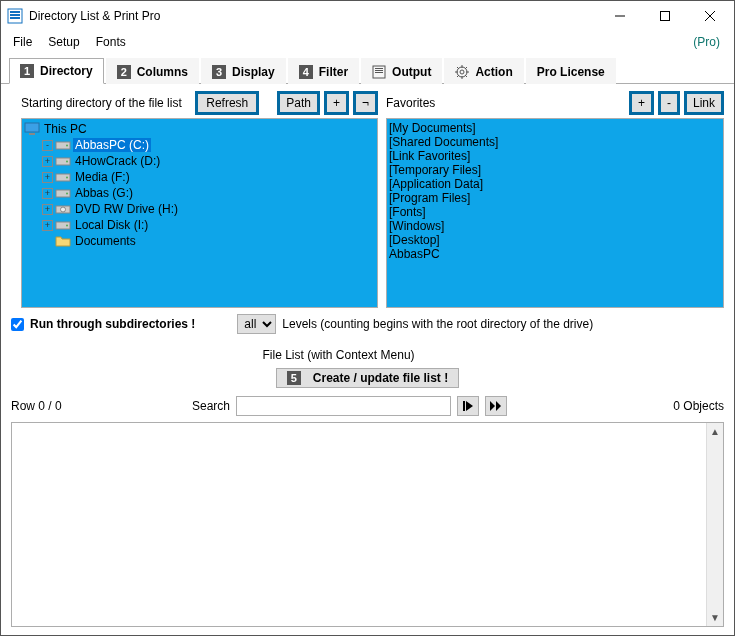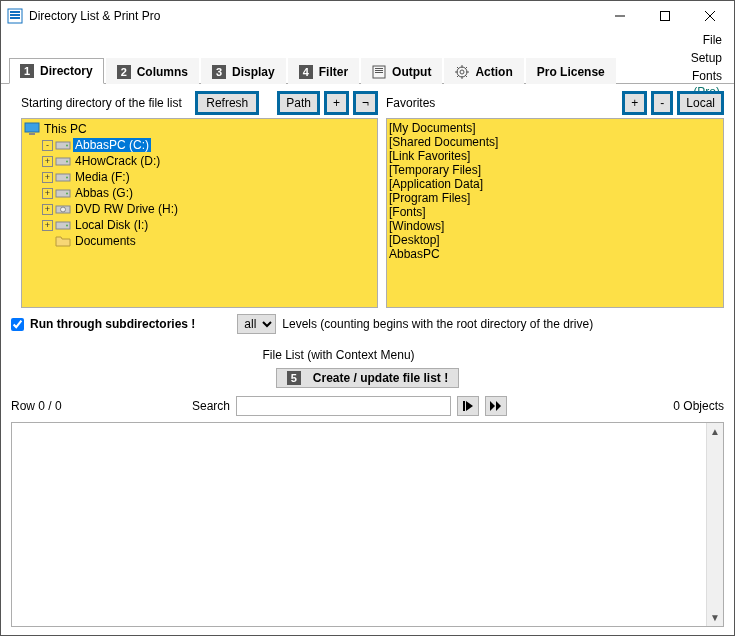--- a/index.html
+++ b/index.html
@@ -2,38 +2,38 @@
 <html><head>
 <meta charset="utf-8">
 <style>
 * { box-sizing: border-box; margin: 0; padding: 0; font-family: "Segoe UI", Tahoma, sans-serif; font-size: 12px; }
 body { background: #fff; width: 735px; height: 636px; border: 1px solid #555; display: flex; flex-direction: column; overflow: hidden; }
 .titlebar { display: flex; align-items: center; height: 30px; padding: 0 2px 0 6px; }
 .titlebar-icon { width: 16px; height: 16px; display: inline-flex; align-items: center; justify-content: center; margin-right: 6px; }
 .titlebar-title { flex: 1; font-size: 12px; }
 .winbtn { width: 45px; height: 28px; display: flex; align-items: center; justify-content: center; }
 .winbtn svg { width: 10px; height: 10px; }
-.menubar { display: flex; align-items: flex-end; height: 22px; padding: 0 4px; flex-direction: column; }
+.menubar { display: flex; align-items: center; height: 22px; padding: 0 4px; }
 .menuitem { padding: 2px 8px; }
 .menuitem-right { margin-left: auto; padding-right: 10px; color: #0f766e; }
 .tabbar { display: flex; border-bottom: 1px solid #adadad; padding: 0 8px; margin-top: 4px; }
 .tab { display: flex; align-items: center; padding: 5px 10px; border: 1px solid transparent; border-bottom: none; position: relative; top: 1px; background: #f5f5f5; margin-right: 2px; }
 .tab.active { background: #fff; border-color: #adadad; border-bottom: 1px solid #fff; }
 .tabnum { background: #555; color: #fff; font-weight: bold; width: 14px; height: 14px; display: inline-flex; align-items: center; justify-content: center; margin-right: 6px; font-size: 11px; }
 .tab-icon { width: 14px; height: 14px; display: inline-flex; align-items: center; justify-content: center; margin-right: 6px; }
 .tablabel { font-size: 12px; font-weight: bold; }
 .content { padding: 8px 10px; display: flex; flex-direction: column; flex: 1; min-height: 0; }
 .row1 { display: flex; gap: 8px; }
 .panel-left { width: 367px; padding-left: 10px; }
 .panel-right { flex: 1; }
 .panel-head { display: flex; align-items: center; margin-bottom: 4px; height: 22px; gap: 4px; }
 .panel-head-label { flex: 1; }
 .btn { background: #e1e1e1; border: 3px solid #0369a1; padding: 2px 8px; font-size: 12px; }
 .btn.sm { padding: 2px 6px; }
-.treebox, .favbox { border: 1px solid #adadad; height: 190px; overflow: auto; padding: 2px; background: #fde047; }
+.treebox, .favbox { border: 1px solid #adadad; height: 190px; overflow: auto; padding: 2px; background: #0ea5e9; }
 .tree-item { display: flex; align-items: center; height: 16px; white-space: nowrap; }
 .expander { width: 11px; height: 11px; border: 1px solid #888; display: inline-flex; align-items: center; justify-content: center; font-size: 9px; line-height: 1; margin-right: 2px; color: #333; }
 .tree-indent { display: inline-block; }
 .tree-icon { width: 16px; height: 14px; display: inline-flex; align-items: center; justify-content: center; margin-right: 2px; }
 .tree-label { padding: 0 2px; }
 .tree-label.selected { background: #0078d7; color: #fff; }
 .fav-item { height: 14px; line-height: 14px; white-space: nowrap; }
 .subdir-row { display: flex; align-items: center; margin-top: 6px; gap: 6px; }
 .chk { width: 13px; height: 13px; }
 .subdir-label { font-weight: bold; }
@@ -232,21 +232,21 @@
             </span>
             <span class="tree-label">Documents</span>
           </div>
         </div>
     </div>
     <div class="panel-right">
       <div class="panel-head">
         <span class="panel-head-label">Favorites</span>
         <button class="btn sm">+</button>
         <button class="btn sm">-</button>
-        <button class="btn sm">Local</button>
+        <button class="btn sm">Link</button>
       </div>
       <div class="favbox" id="favbox">
           <div class="fav-item">[My Documents]</div>
           <div class="fav-item">[Shared Documents]</div>
           <div class="fav-item">[Link Favorites]</div>
           <div class="fav-item">[Temporary Files]</div>
           <div class="fav-item">[Application Data]</div>
           <div class="fav-item">[Program Files]</div>
           <div class="fav-item">[Fonts]</div>
           <div class="fav-item">[Windows]</div>

